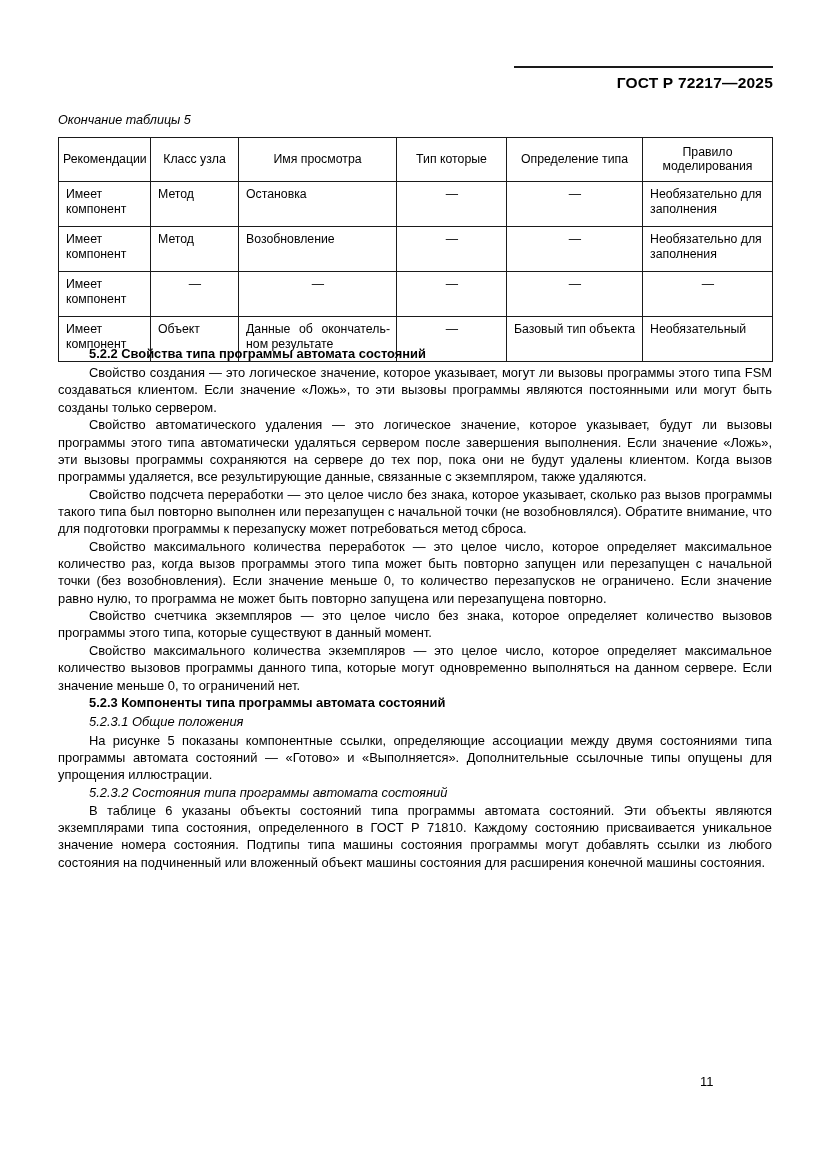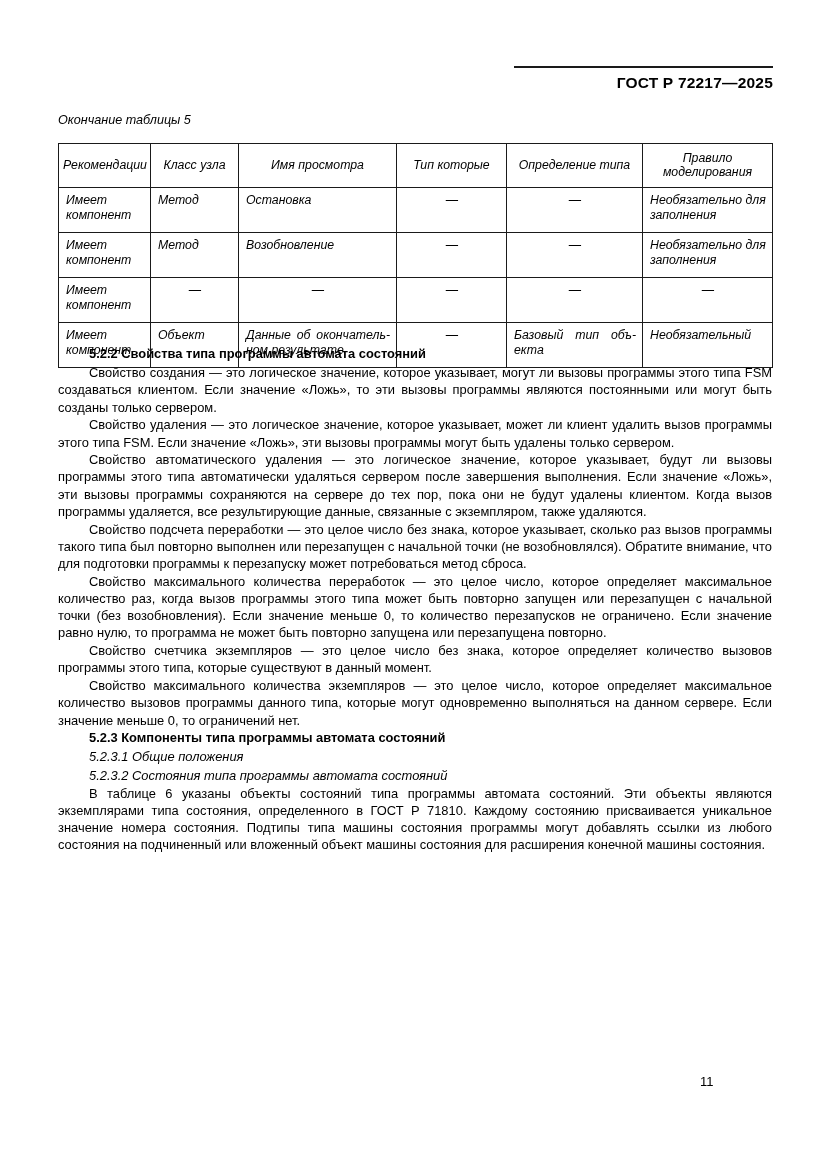--- a/index.html
+++ b/index.html
@@ -54,23 +54,22 @@
     top: 113px;
     font-size: 12.6px;
     font-style: italic;
     line-height: 1.2;
   }
 
   
   .tbl-wrap {
     position: absolute;
     left: 58px;
-    top: 143px;
+    top: 137px;
     width: 714px;
-    font-style: italic;
   }
   table.gost {
     border-collapse: collapse;
     width: 714px;
     table-layout: fixed;
   }
   table.gost td, table.gost th {
     border: 1px solid #1a1a1a;
     font-size: 12.3px;
     font-weight: normal;
@@ -221,31 +220,31 @@
         </tr>
       </tbody>
     </table>
   </div>
 
   <div class="content">
 
     <h3 class="sec-head">5.2.2  Свойства типа программы автомата состояний</h3>
 
     <p class="para">Свойство создания — это логическое значение, которое указывает, могут ли вызовы программы этого типа FSM создаваться клиентом. Если значение «Ложь», то эти вызовы программы являются по­стоянными или могут быть созданы только сервером.</p>
-    <p class="para">Свойство удаления — это логическое значение, которое указывает, может ли клиент удалить вы­зов программы этого типа FSM. Если значение «Ложь», эти вызовы программы могут быть удалены только сервером.</p>
     <p class="para">Свойство автоматического удаления — это логическое значение, которое указывает, будут ли вы­зовы программы этого типа автоматически удаляться сервером после завершения выполнения. Если значение «Ложь», эти вызовы программы сохраняются на сервере до тех пор, пока они не будут удале­ны клиентом. Когда вызов программы удаляется, все результирующие данные, связанные с экземпля­ром, также удаляются.</p>
     <p class="para">Свойство подсчета переработки — это целое число без знака, которое указывает, сколько раз вы­зов программы такого типа был повторно выполнен или перезапущен с начальной точки (не возобнов­лялся). Обратите внимание, что для подготовки программы к перезапуску может потребоваться метод сброса.</p>
     <p class="para">Свойство максимального количества переработок — это целое число, которое определяет макси­мальное количество раз, когда вызов программы этого типа может быть повторно запущен или переза­пущен с начальной точки (без возобновления). Если значение меньше 0, то количество перезапусков не ограничено. Если значение равно нулю, то программа не может быть повторно запущена или пере­запущена повторно.</p>
     <p class="para">Свойство счетчика экземпляров — это целое число без знака, которое определяет количество вы­зовов программы этого типа, которые существуют в данный момент.</p>
     <p class="para">Свойство максимального количества экземпляров — это целое число, которое определяет макси­мальное количество вызовов программы данного типа, которые могут одновременно выполняться на данном сервере. Если значение меньше 0, то ограничений нет.</p>
 
     <h3 class="sec-head">5.2.3  Компоненты типа программы автомата состояний</h3>
 
     <div class="sub-head">5.2.3.1  Общие положения</div>
 
+    <p class="para">На рисунке 5 показаны компонентные ссылки, определяющие ассоциации между двумя состояни­ями типа программы автомата состояний — «Готово» и «Выполняется». Дополнительные ссылочные типы опущены для упрощения иллюстрации.</p>
 
     <div class="sub-head">5.2.3.2  Состояния типа программы автомата состояний</div>
 
     <p class="para">В таблице 6 указаны объекты состояний типа программы автомата состояний. Эти объекты яв­ляются экземплярами типа состояния, определенного в ГОСТ Р 71810. Каждому состоянию присва­ивается уникальное значение номера состояния. Подтипы типа машины состояния программы могут добавлять ссылки из любого состояния на подчиненный или вложенный объект машины состояния для расширения конечной машины состояния.</p>
 
   </div>
 
   <div class="page-number">11</div>
 
 </div>

